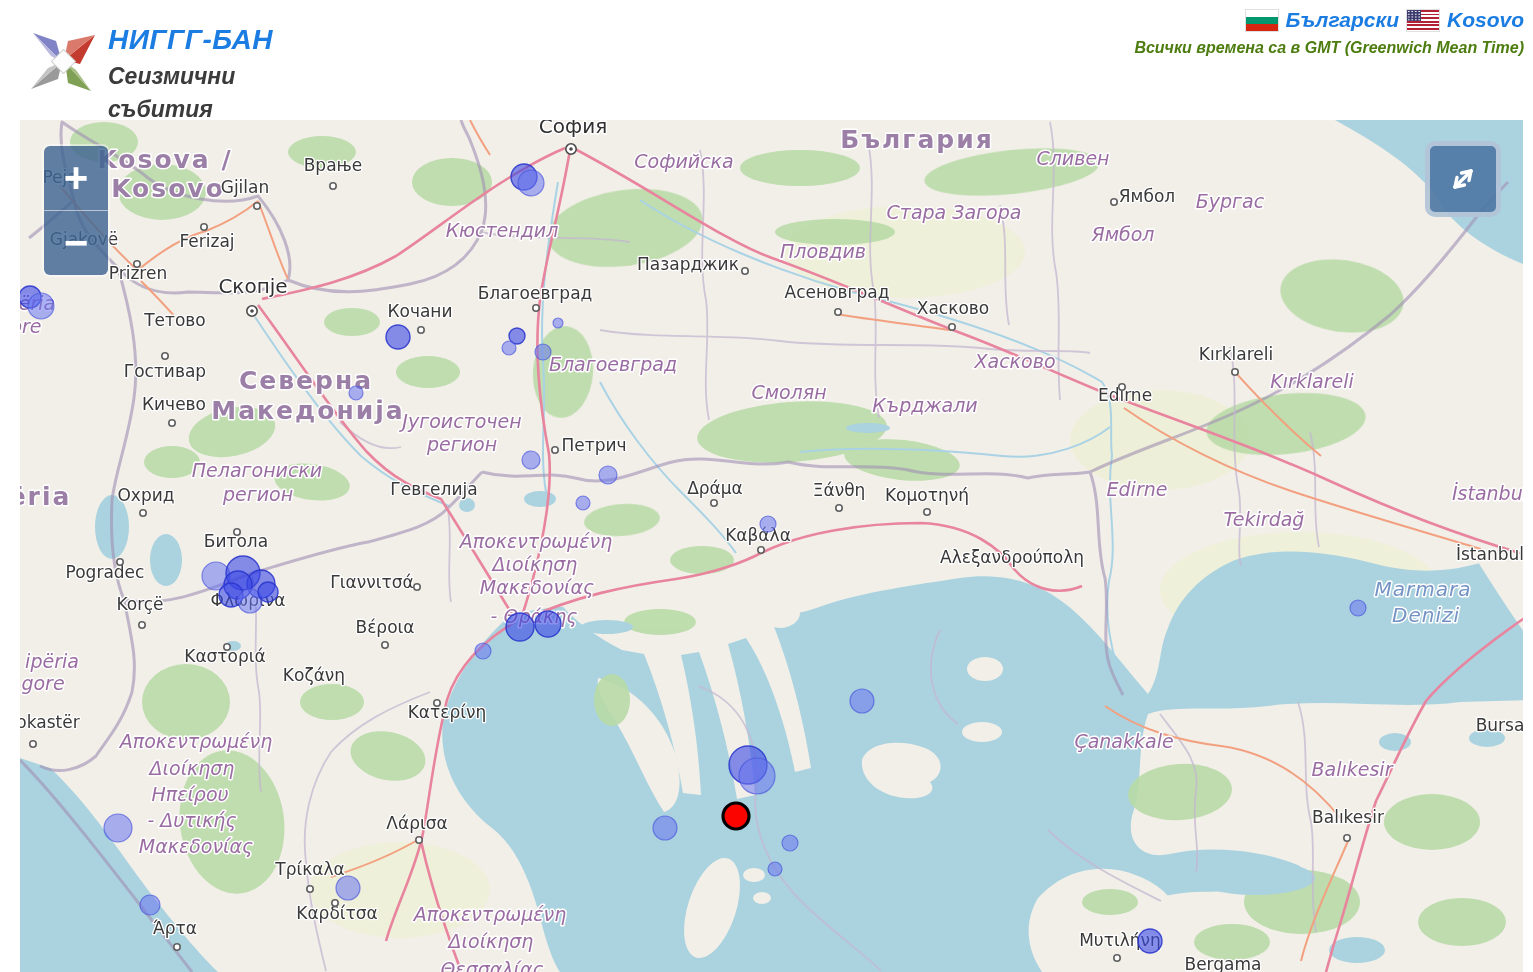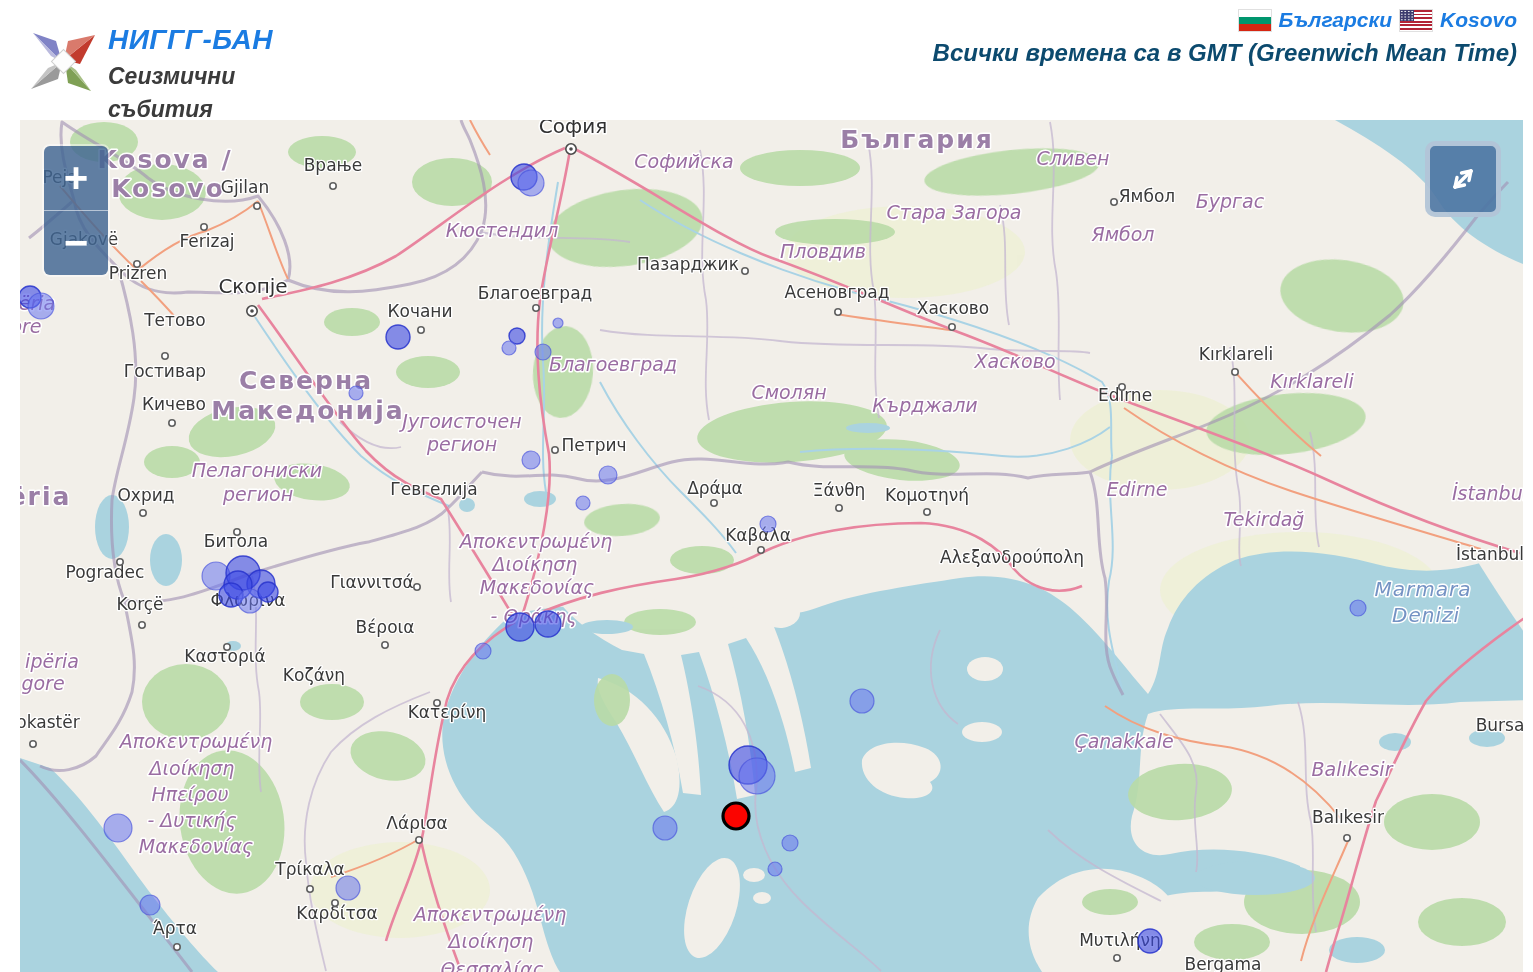--- a/index.html
+++ b/index.html
@@ -4,30 +4,30 @@
 <style>
   html,body{margin:0;padding:0;background:#fff;}
   .page{position:relative;width:1533px;height:972px;background:#fff;overflow:hidden;
         font-family:"Liberation Sans",sans-serif;}
   
   header{position:absolute;left:0;top:0;width:100%;height:142px;background:#fff;font-style:italic;}
   .logo{position:absolute;left:28px;top:20px;width:72px;height:80px;}
   .titles{position:absolute;left:108px;top:24px;}
   .site-title{font-size:28px;font-weight:700;color:#1b7ce2;letter-spacing:.5px;}
   .site-subtitle{margin-top:4px;font-size:23px;font-weight:600;color:#3b3b3b;width:170px;line-height:1.45;}
-  .header-right{position:absolute;right:16px;top:8px;text-align:center;}
+  .header-right{position:absolute;right:9px;top:8px;text-align:center;}
   .lang-row{display:flex;align-items:center;justify-content:flex-end;gap:8px;font-size:21px;font-weight:700;}
   .lang-link{color:#1b7ce2;text-decoration:none;cursor:pointer;}
   .flag{width:32px;height:21px;display:inline-block;box-shadow:0 0 0 1px rgba(0,0,0,.12);position:relative;}
   .bg-flag{background:linear-gradient(180deg,#fff 0 33%,#00966e 33% 66%,#d62612 66% 100%);}
   .us-flag{background:repeating-linear-gradient(180deg,#b22234 0 1.8px,#fff 1.8px 3.6px);}
   .us-flag::after{content:"";position:absolute;left:0;top:0;width:14px;height:11px;background:#3c3b6e;
     background-image:radial-gradient(circle,#fff .7px,transparent .9px);background-size:3.5px 2.8px;}
   .date-line{margin-top:9px;font-size:20px;font-weight:700;color:#70705a;}
-  .tz-line{margin-top:7px;font-size:24px;font-weight:700;color:#0c4a6e;}
+  .tz-line{margin-top:7px;font-size:16px;font-weight:700;color:#4d7c0f;}
   
   .map-wrap{position:absolute;left:20px;top:120px;width:1503px;height:852px;overflow:hidden;background:#f2efe9;}
   #map-svg{position:absolute;left:0;top:0;}
   #map-svg text{font-family:"DejaVu Sans",sans-serif;}
   .lb{paint-order:stroke;stroke:#ffffff;stroke-width:3px;stroke-linejoin:round;text-anchor:middle;}
   .lb-city{font-size:17px;fill:#393939;stroke-width:2.6px;font-weight:500;}
   .lb-citylg{font-size:20px;fill:#303030;font-weight:500;}
   .lb-region{font-size:19px;font-style:italic;fill:#9a6da2;}
   .lb-country{font-size:25px;fill:#9b7fa7;letter-spacing:2px;font-weight:600;}
   .lb-sea{font-size:20px;font-style:italic;fill:#7593c4;letter-spacing:1px;}

